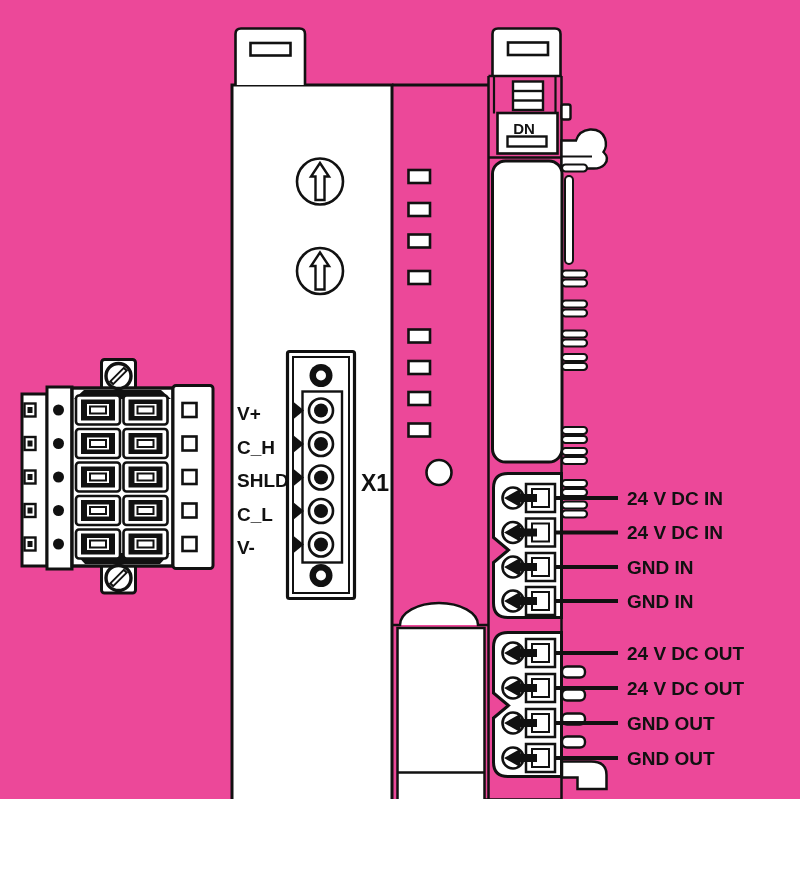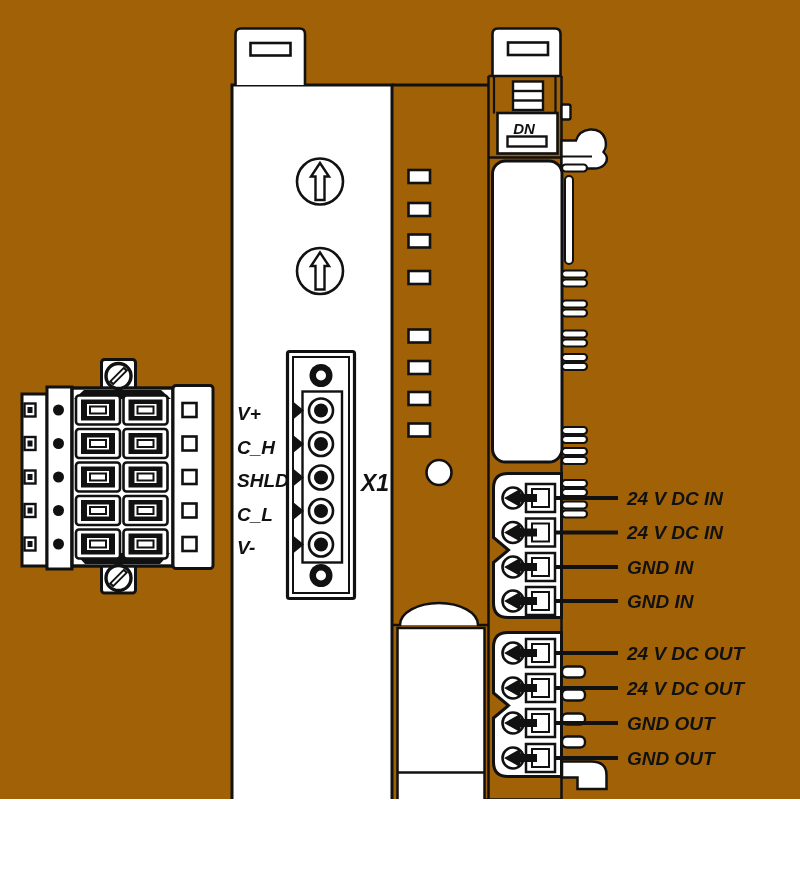--- a/index.html
+++ b/index.html
@@ -1,16 +1,16 @@
 <!DOCTYPE html>
 <html><head>
 <meta charset="utf-8">
 <style>
   html,body{margin:0;padding:0;background:#fff;}
-  .canvas{width:800px;height:799px;background:#a16207;position:relative;overflow:hidden;font-style:italic;}
+  .canvas{width:800px;height:799px;background:#ec4899;position:relative;overflow:hidden;}
   svg{display:block;}
   svg text{font-family:"Liberation Sans","DejaVu Sans",sans-serif;font-weight:700;fill:#111;}
   .lbl{font-size:19px;}
   .pin{font-size:19px;}
   .x1t{font-size:23px;}
   .dnt{font-size:15px;}
 </style>
 </head>
 <body>
 

